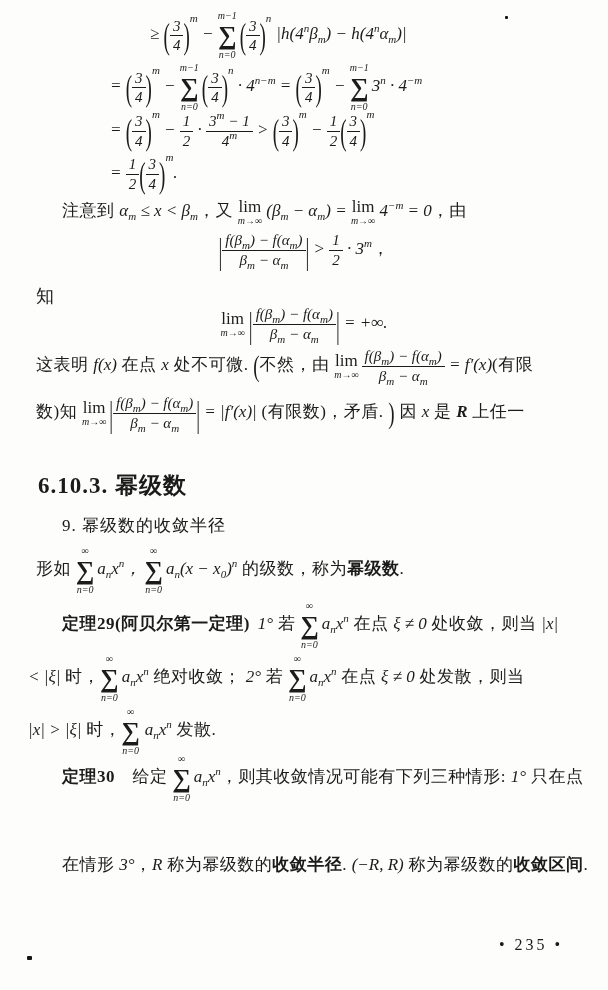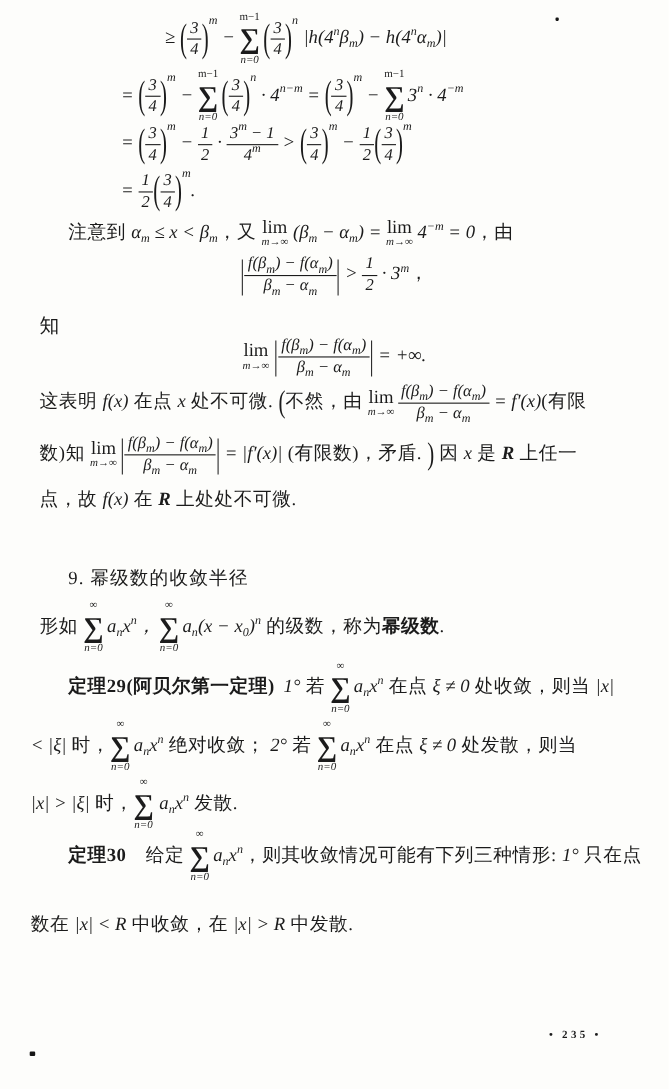--- a/index.html
+++ b/index.html
@@ -14,31 +14,31 @@
   .mbold{font-weight:bold;}
   .cn{font-style:normal;letter-spacing:0.5px;}
   .cnb{font-weight:bold;}
   .msup{font-size:11px;position:relative;top:-7px;font-style:italic;letter-spacing:0;}
   .msup.hi{top:-17px;}
   .msub{font-size:11px;position:relative;top:4px;font-style:italic;}
   .frac{display:inline-block;vertical-align:middle;text-align:center;line-height:1.1;font-size:15px;}
   .frac .fn{display:block;border-bottom:1.5px solid #1b1b1b;padding:0 3px 1px;}
   .frac .fd{display:block;padding:1px 3px 0;}
   .ou{display:inline-block;vertical-align:middle;text-align:center;line-height:1;}
-  .ou .out{display:block;font-size:10px;line-height:1.2;}
+  .ou .out{display:block;font-size:10px;font-style:italic;line-height:1.2;}
   .ou .oum{display:block;line-height:1;font-style:normal;}
   .ou.sig .oum{font-size:26px;font-weight:600;padding:1px 0 0;}
   .ou .oub{display:block;font-size:10px;font-style:italic;line-height:1.2;}
   .big{display:inline-block;vertical-align:middle;transform:scaleY(1.9);font-size:19px;font-style:normal;line-height:1;}
   .big.sm{transform:scaleY(1.5);}
   .msp{display:inline-block;}
   .section-heading{position:absolute;margin:0;font-size:23px;font-weight:bold;letter-spacing:1px;}
   .subsection{position:absolute;font-size:17px;letter-spacing:1px;}
   .knowword{position:absolute;font-size:18px;}
-  .pagenum{position:absolute;font-size:10px;font-weight:bold;letter-spacing:3px;}
+  .pagenum{position:absolute;font-size:16px;font-weight:normal;letter-spacing:3px;}
   .speck{position:absolute;background:#151515;border-radius:1px;}
 </style>
 </head>
 <body>
 
 <div class="page">
 
   <div class="mline" style="top:10px;left:150px"><span class="mt">≥ </span><span class="big">(</span><span class="frac"><span class="fn"><span class="mt">3</span></span><span class="fd"><span class="mt">4</span></span></span><span class="big">)</span><span class="msup hi">m</span><span class="mt"> − </span><span class="ou sig"><span class="out">m−1</span><span class="oum">∑</span><span class="oub">n=0</span></span><span class="msp" style="width: 3px;"></span><span class="big">(</span><span class="frac"><span class="fn"><span class="mt">3</span></span><span class="fd"><span class="mt">4</span></span></span><span class="big">)</span><span class="msup hi">n</span><span class="msp" style="width: 5px;"></span><span class="mt">|h(4</span><span class="msup">n</span><span class="mt">β</span><span class="msub">m</span><span class="mt">) − h(4</span><span class="msup">n</span><span class="mt">α</span><span class="msub">m</span><span class="mt">)|</span></div>
   <div class="mline" style="top:62px;left:110px"><span class="mt">= </span><span class="big">(</span><span class="frac"><span class="fn"><span class="mt">3</span></span><span class="fd"><span class="mt">4</span></span></span><span class="big">)</span><span class="msup hi">m</span><span class="mt"> − </span><span class="ou sig"><span class="out">m−1</span><span class="oum">∑</span><span class="oub">n=0</span></span><span class="msp" style="width: 3px;"></span><span class="big">(</span><span class="frac"><span class="fn"><span class="mt">3</span></span><span class="fd"><span class="mt">4</span></span></span><span class="big">)</span><span class="msup hi">n</span><span class="mt"> · 4</span><span class="msup">n−m</span><span class="mt"> = </span><span class="big">(</span><span class="frac"><span class="fn"><span class="mt">3</span></span><span class="fd"><span class="mt">4</span></span></span><span class="big">)</span><span class="msup hi">m</span><span class="mt"> − </span><span class="ou sig"><span class="out">m−1</span><span class="oum">∑</span><span class="oub">n=0</span></span><span class="msp" style="width: 3px;"></span><span class="mt">3</span><span class="msup">n</span><span class="mt"> · 4</span><span class="msup">−m</span></div>
   <div class="mline" style="top:113px;left:110px"><span class="mt">= </span><span class="big">(</span><span class="frac"><span class="fn"><span class="mt">3</span></span><span class="fd"><span class="mt">4</span></span></span><span class="big">)</span><span class="msup hi">m</span><span class="mt"> − </span><span class="frac"><span class="fn"><span class="mt">1</span></span><span class="fd"><span class="mt">2</span></span></span><span class="mt"> · </span><span class="frac"><span class="fn"><span class="mt">3</span><span class="msup">m</span><span class="mt"> − 1</span></span><span class="fd"><span class="mt">4</span><span class="msup">m</span></span></span><span class="mt"> &gt; </span><span class="big">(</span><span class="frac"><span class="fn"><span class="mt">3</span></span><span class="fd"><span class="mt">4</span></span></span><span class="big">)</span><span class="msup hi">m</span><span class="mt"> − </span><span class="frac"><span class="fn"><span class="mt">1</span></span><span class="fd"><span class="mt">2</span></span></span><span class="big">(</span><span class="frac"><span class="fn"><span class="mt">3</span></span><span class="fd"><span class="mt">4</span></span></span><span class="big">)</span><span class="msup hi">m</span></div>
@@ -46,32 +46,32 @@
 
   <div class="mline" style="top:198px;left:62px"><span class="cn">注意到 </span><span class="mt">α</span><span class="msub">m</span><span class="mt"> ≤ x &lt; β</span><span class="msub">m</span><span class="cn">，又 </span><span class="ou"><span class="oum">lim</span><span class="oub">m→∞</span></span><span class="mt"> (β</span><span class="msub">m</span><span class="mt"> − α</span><span class="msub">m</span><span class="mt">) = </span><span class="ou"><span class="oum">lim</span><span class="oub">m→∞</span></span><span class="mt"> 4</span><span class="msup">−m</span><span class="mt"> = 0</span><span class="cn">，由</span></div>
   <div class="mline center" style="top:232px"><span class="big">|</span><span class="frac"><span class="fn"><span class="mt">f(β</span><span class="msub">m</span><span class="mt">) − f(α</span><span class="msub">m</span><span class="mt">)</span></span><span class="fd"><span class="mt">β</span><span class="msub">m</span><span class="mt"> − α</span><span class="msub">m</span></span></span><span class="big">|</span><span class="mt"> &gt; </span><span class="frac"><span class="fn"><span class="mt">1</span></span><span class="fd"><span class="mt">2</span></span></span><span class="mt"> · 3</span><span class="msup">m</span><span class="cn">，</span></div>
 
   <div class="knowword" style="top:284px;left:36px">知</div>
 
   <div class="mline center" style="top:306px"><span class="ou"><span class="oum">lim</span><span class="oub">m→∞</span></span><span class="msp" style="width: 4px;"></span><span class="big">|</span><span class="frac"><span class="fn"><span class="mt">f(β</span><span class="msub">m</span><span class="mt">) − f(α</span><span class="msub">m</span><span class="mt">)</span></span><span class="fd"><span class="mt">β</span><span class="msub">m</span><span class="mt"> − α</span><span class="msub">m</span></span></span><span class="big">|</span><span class="mt"> = +∞.</span></div>
 
   <div class="mline" style="top:348px;left:36px"><span class="cn">这表明 </span><span class="mt">f(x)</span><span class="cn"> 在点 </span><span class="mt">x</span><span class="cn"> 处不可微. </span><span class="big sm">(</span><span class="cn">不然，由 </span><span class="ou"><span class="oum">lim</span><span class="oub">m→∞</span></span><span class="msp" style="width: 3px;"></span><span class="frac"><span class="fn"><span class="mt">f(β</span><span class="msub">m</span><span class="mt">) − f(α</span><span class="msub">m</span><span class="mt">)</span></span><span class="fd"><span class="mt">β</span><span class="msub">m</span><span class="mt"> − α</span><span class="msub">m</span></span></span><span class="mt"> = f′(x)</span><span class="cn">(有限</span></div>
   <div class="mline" style="top:395px;left:36px"><span class="cn">数)知 </span><span class="ou"><span class="oum">lim</span><span class="oub">m→∞</span></span><span class="msp" style="width: 3px;"></span><span class="big">|</span><span class="frac"><span class="fn"><span class="mt">f(β</span><span class="msub">m</span><span class="mt">) − f(α</span><span class="msub">m</span><span class="mt">)</span></span><span class="fd"><span class="mt">β</span><span class="msub">m</span><span class="mt"> − α</span><span class="msub">m</span></span></span><span class="big">|</span><span class="mt"> = |f′(x)|</span><span class="cn"> (有限数)，矛盾. </span><span class="big sm">)</span><span class="cn"> 因 </span><span class="mt">x</span><span class="cn"> 是 </span><span class="mt mbold">R</span><span class="cn"> 上任一</span></div>
-  <div class="mline" style="top:444px;left:36px"><span class="cn">点，故 </span><span class="mt">f(x)</span><span class="cn"> 在 </span><span class="mt mbold">R</span><span class="cn"> 上处处不可微.</span></div>
 
+  <h2 class="section-heading" style="top:470px;left:38px">6.10.3. 幂级数</h2>
   <div class="subsection" style="top:514px;left:62px">9. 幂级数的收敛半径</div>
 
   <div class="mline" style="top:545px;left:36px"><span class="cn">形如 </span><span class="ou sig"><span class="out">∞</span><span class="oum">∑</span><span class="oub">n=0</span></span><span class="msp" style="width: 3px;"></span><span class="mt">a</span><span class="msub">n</span><span class="mt">x</span><span class="msup">n</span><span class="mt">，</span><span class="msp" style="width: 3px;"></span><span class="ou sig"><span class="out">∞</span><span class="oum">∑</span><span class="oub">n=0</span></span><span class="msp" style="width: 3px;"></span><span class="mt">a</span><span class="msub">n</span><span class="mt">(x − x</span><span class="msub">0</span><span class="mt">)</span><span class="msup">n</span><span class="cn"> 的级数，称为</span><span class="cn cnb">幂级数</span><span class="cn">.</span></div>
 
   <div class="mline" style="top:600px;left:62px"><span class="cn cnb">定理29(阿贝尔第一定理)</span><span class="msp" style="width: 8px;"></span><span class="mt">1°</span><span class="cn"> 若 </span><span class="ou sig"><span class="out">∞</span><span class="oum">∑</span><span class="oub">n=0</span></span><span class="msp" style="width: 3px;"></span><span class="mt">a</span><span class="msub">n</span><span class="mt">x</span><span class="msup">n</span><span class="cn"> 在点 </span><span class="mt">ξ ≠ 0</span><span class="cn"> 处收敛，则当 </span><span class="mt">|x|</span></div>
   <div class="mline" style="top:653px;left:28px"><span class="mt">&lt; |ξ|</span><span class="cn"> 时，</span><span class="ou sig"><span class="out">∞</span><span class="oum">∑</span><span class="oub">n=0</span></span><span class="msp" style="width: 3px;"></span><span class="mt">a</span><span class="msub">n</span><span class="mt">x</span><span class="msup">n</span><span class="cn"> 绝对收敛； </span><span class="mt">2°</span><span class="cn"> 若 </span><span class="ou sig"><span class="out">∞</span><span class="oum">∑</span><span class="oub">n=0</span></span><span class="msp" style="width: 3px;"></span><span class="mt">a</span><span class="msub">n</span><span class="mt">x</span><span class="msup">n</span><span class="cn"> 在点 </span><span class="mt">ξ ≠ 0</span><span class="cn"> 处发散，则当</span></div>
   <div class="mline" style="top:706px;left:28px"><span class="mt">|x| &gt; |ξ|</span><span class="cn"> 时，</span><span class="ou sig"><span class="out">∞</span><span class="oum">∑</span><span class="oub">n=0</span></span><span class="msp" style="width: 5px;"></span><span class="mt">a</span><span class="msub">n</span><span class="mt">x</span><span class="msup">n</span><span class="cn"> 发散.</span></div>
 
   <div class="mline" style="top:753px;left:62px"><span class="cn cnb">定理30</span><span class="cn">　给定 </span><span class="ou sig"><span class="out">∞</span><span class="oum">∑</span><span class="oub">n=0</span></span><span class="msp" style="width: 3px;"></span><span class="mt">a</span><span class="msub">n</span><span class="mt">x</span><span class="msup">n</span><span class="cn">，则其收敛情况可能有下列三种情形: </span><span class="mt">1°</span><span class="cn"> 只在点</span></div>
-  <div class="mline" style="top:830px;left:28px"><span class="cn">数在 </span><span class="mt">|x| &lt; R</span><span class="cn"> 中收敛，在 </span><span class="mt">|x| &gt; R</span><span class="cn"> 中发散.</span></div>
 
+  <div class="mline" style="top:855px;left:62px"><span class="cn">在情形 </span><span class="mt">3°</span><span class="cn">，</span><span class="mt">R</span><span class="cn"> 称为幂级数的</span><span class="cn cnb">收敛半径</span><span class="cn">. </span><span class="mt">(−R, R)</span><span class="cn"> 称为幂级数的</span><span class="cn cnb">收敛区间</span><span class="cn">.</span></div>
 
   <div class="pagenum" style="top:936px;left:499px">• 235 •</div>
 
   <div class="speck" style="left:27px;top:956px;width:5px;height:4px"></div>
   <div class="speck" style="left:505px;top:16px;width:3px;height:3px"></div>
 
 </div>
 
 </body></html>

